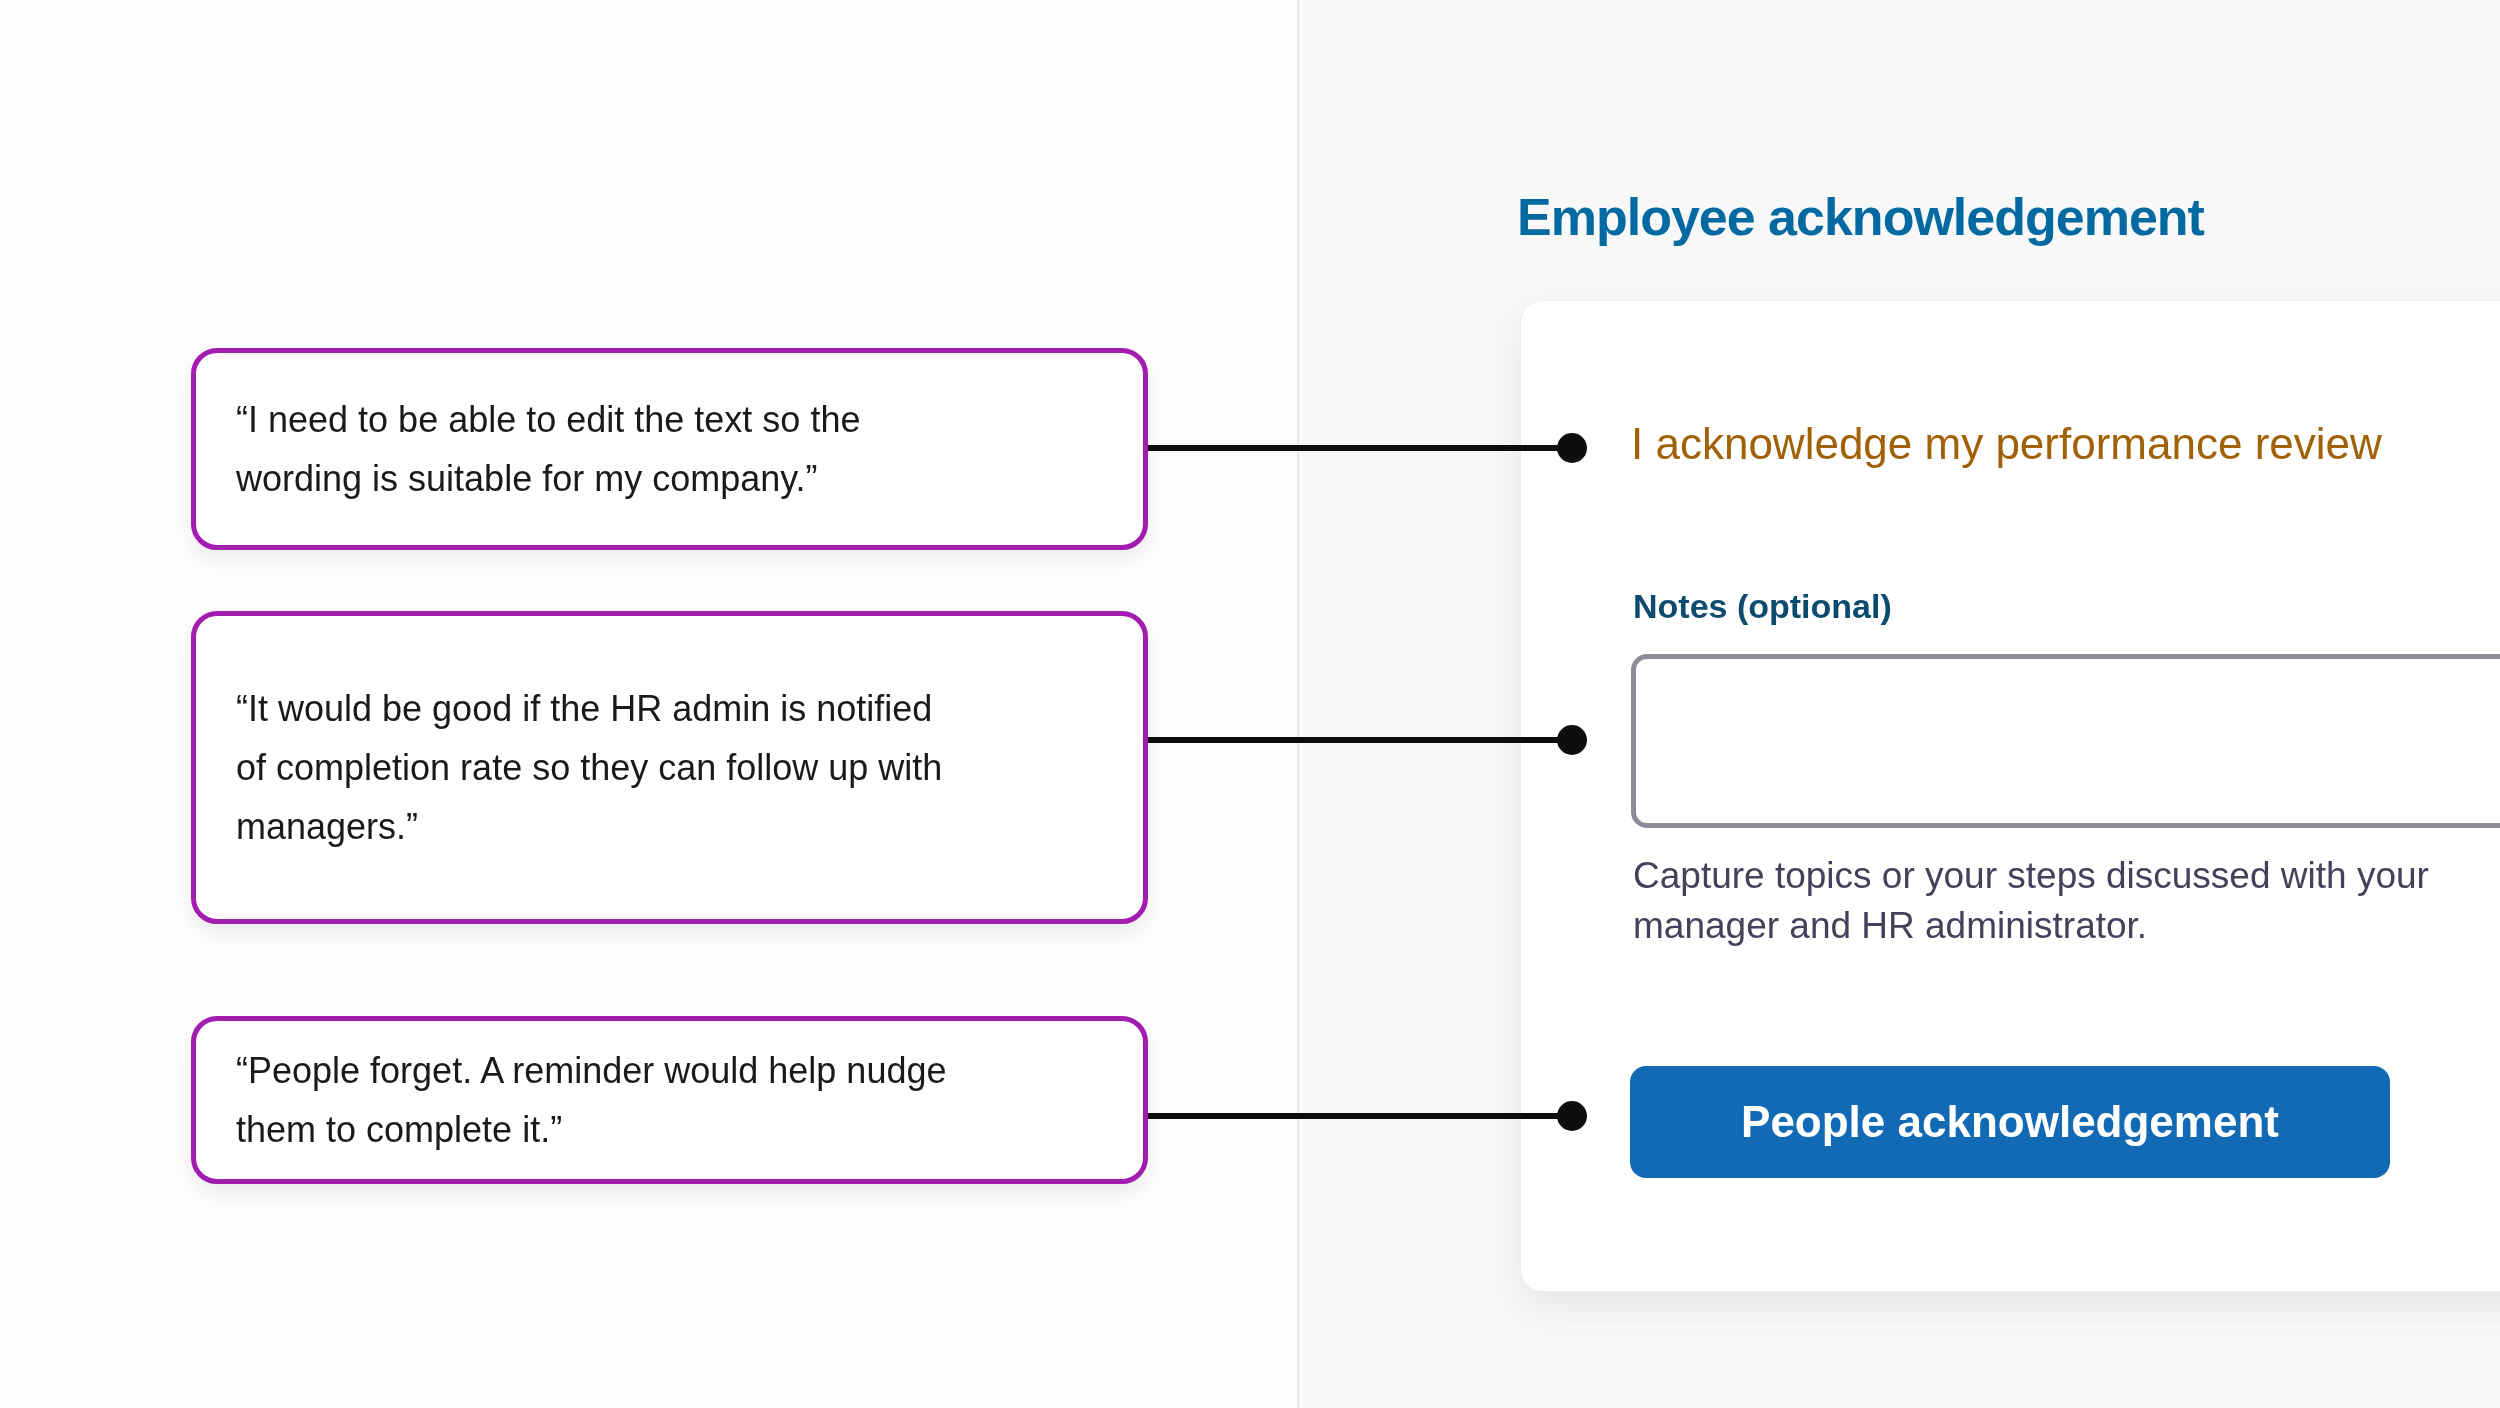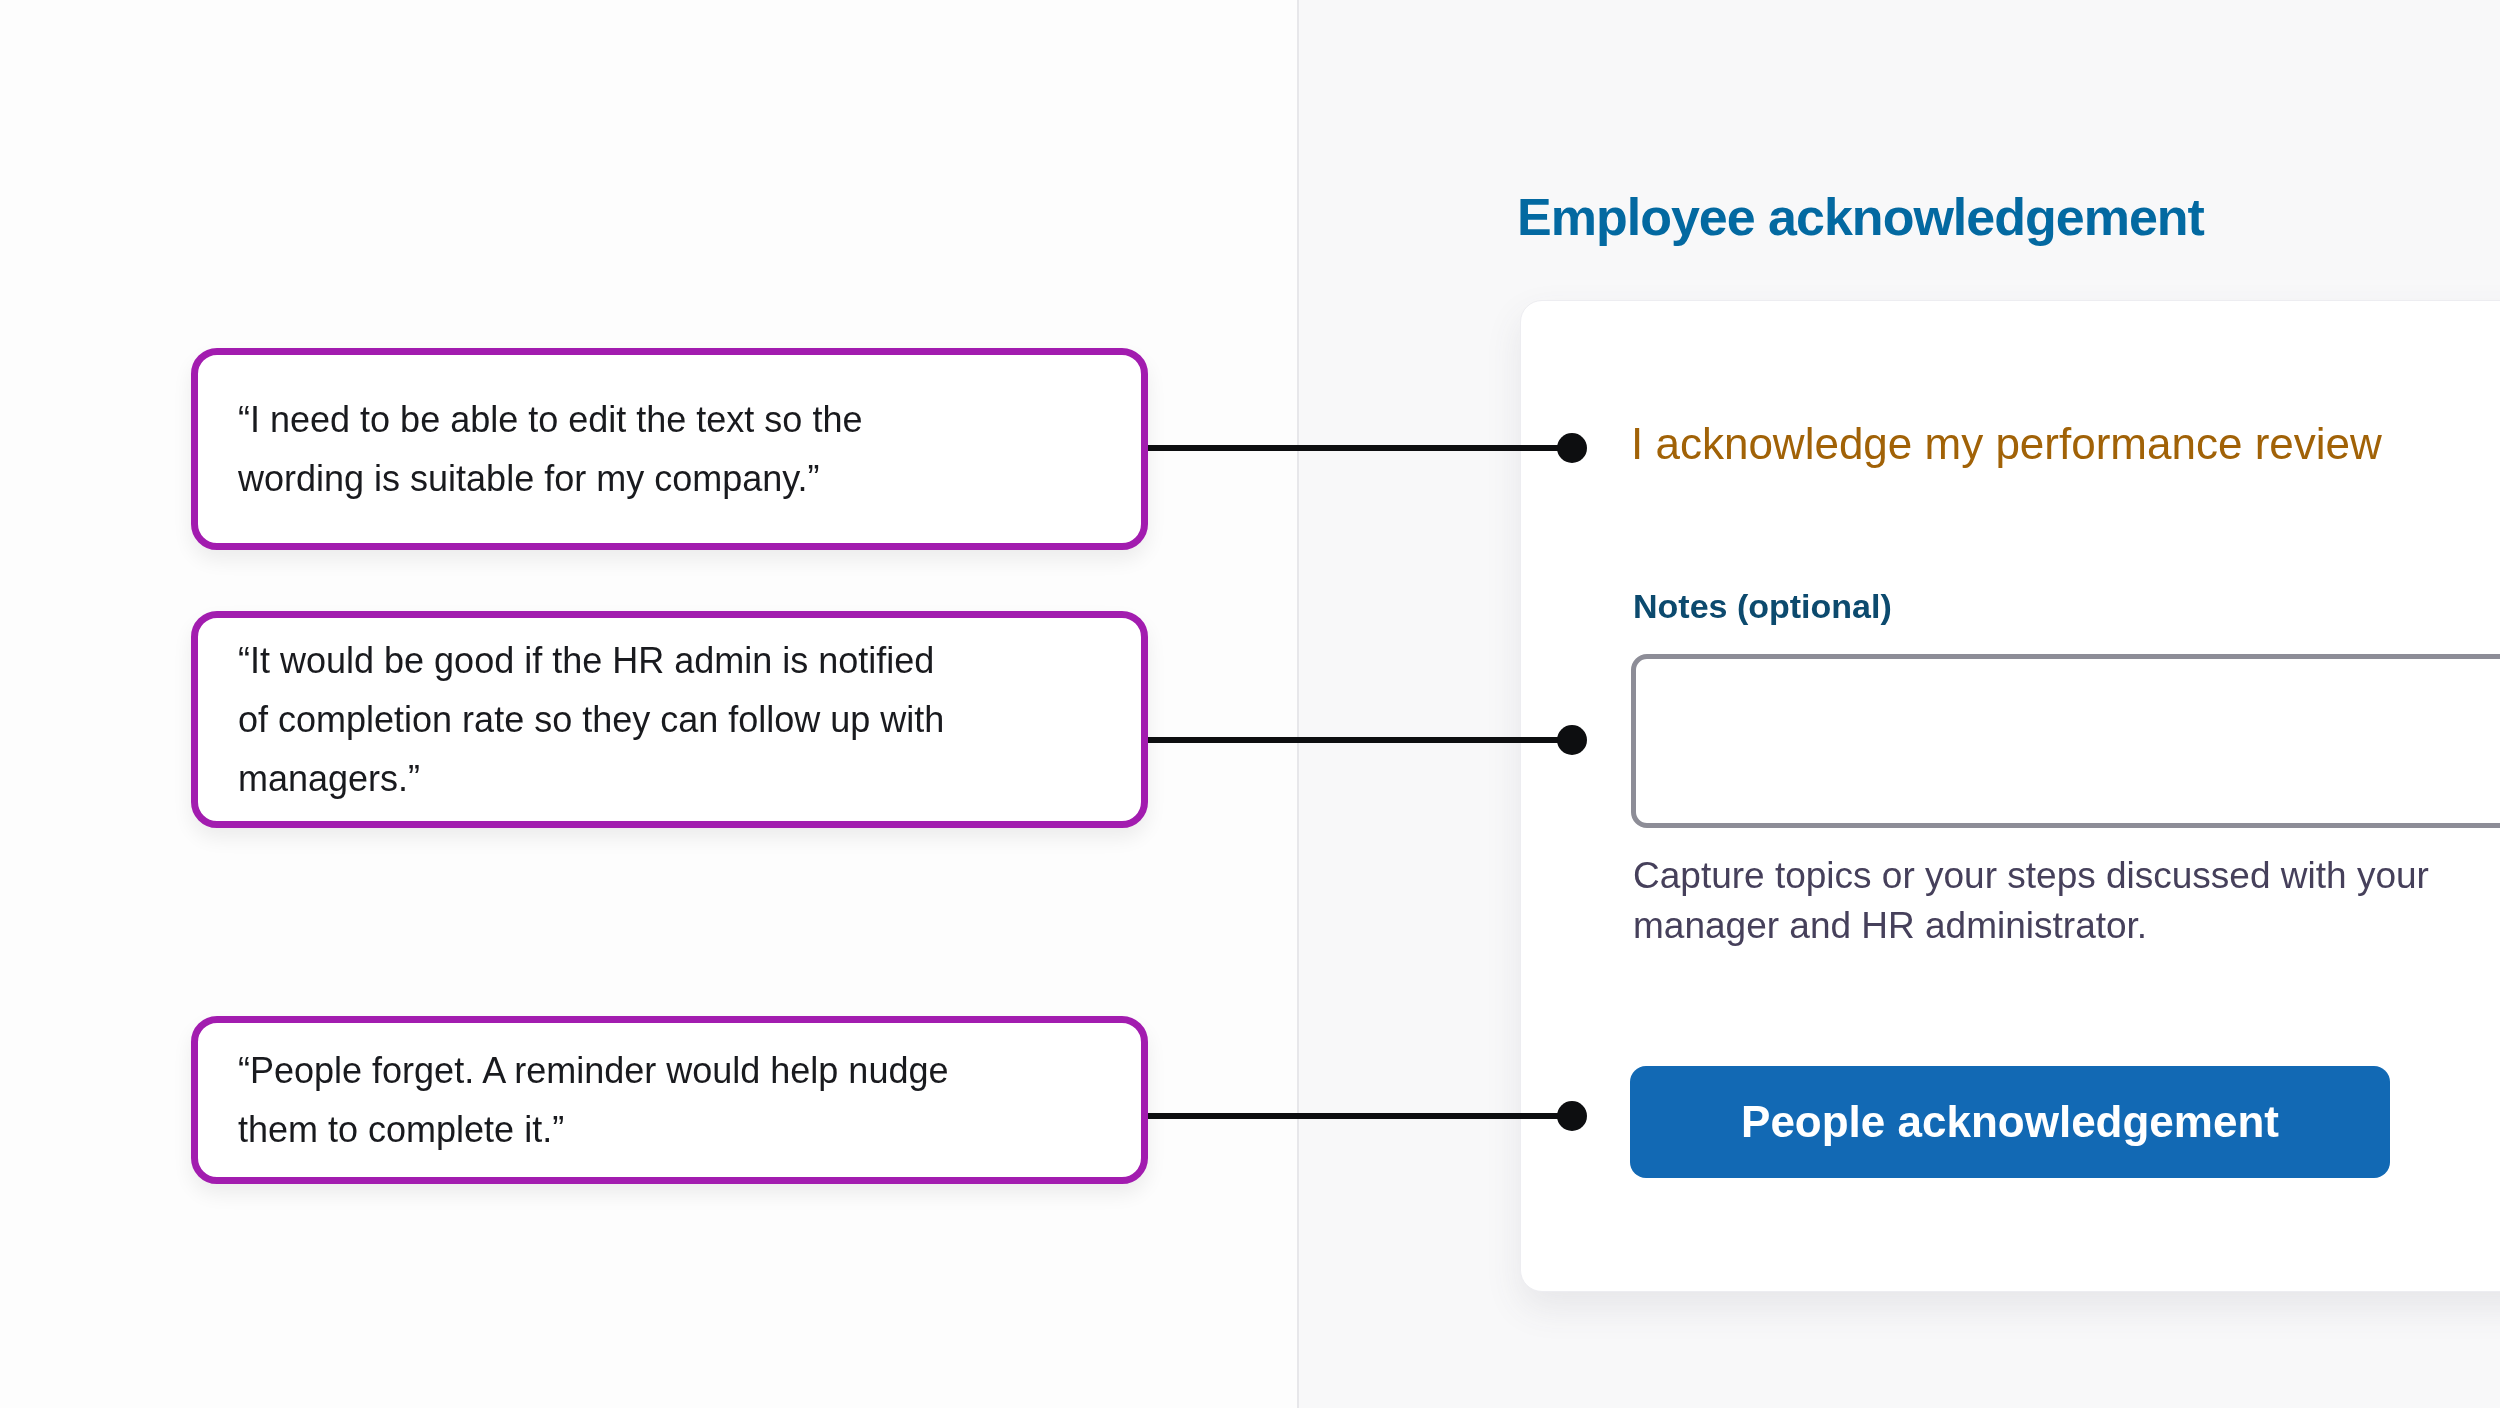--- a/index.html
+++ b/index.html
@@ -67,30 +67,30 @@
     color:#ffffff;font-size:44px;font-weight:bold;
     font-family:"Liberation Sans", sans-serif;
     display:flex;align-items:center;justify-content:center;
     white-space:nowrap;cursor:pointer;
   }
   
   .quote-box{
     position:absolute;left:191px;
     width:957px;box-sizing:border-box;
     background:#ffffff;
-    border:7px solid #a21caf;
+    border:5px solid #a21caf;
     border-radius:26px;
     box-shadow:0 10px 20px rgba(0,0,0,0.07);
     display:flex;flex-direction:column;justify-content:center;
     padding:0 40px;
     font-size:36px;line-height:59px;color:#191a1e;
   }
   .quote-box div{white-space:nowrap;}
   .qb1{top:348px;height:202px;}
-  .qb2{top:611px;height:217px;}
+  .qb2{top:611px;height:313px;}
   .qb3{top:1016px;height:168px;}
   
   .connector-line{
     position:absolute;left:1148px;width:424px;height:6px;
     background:#0d0e10;
   }
   .cl1{top:445px;} .cl2{top:737px;} .cl3{top:1113px;}
   .connector-dot{
     position:absolute;width:30px;height:30px;border-radius:50%;
     background:#0d0e10;

